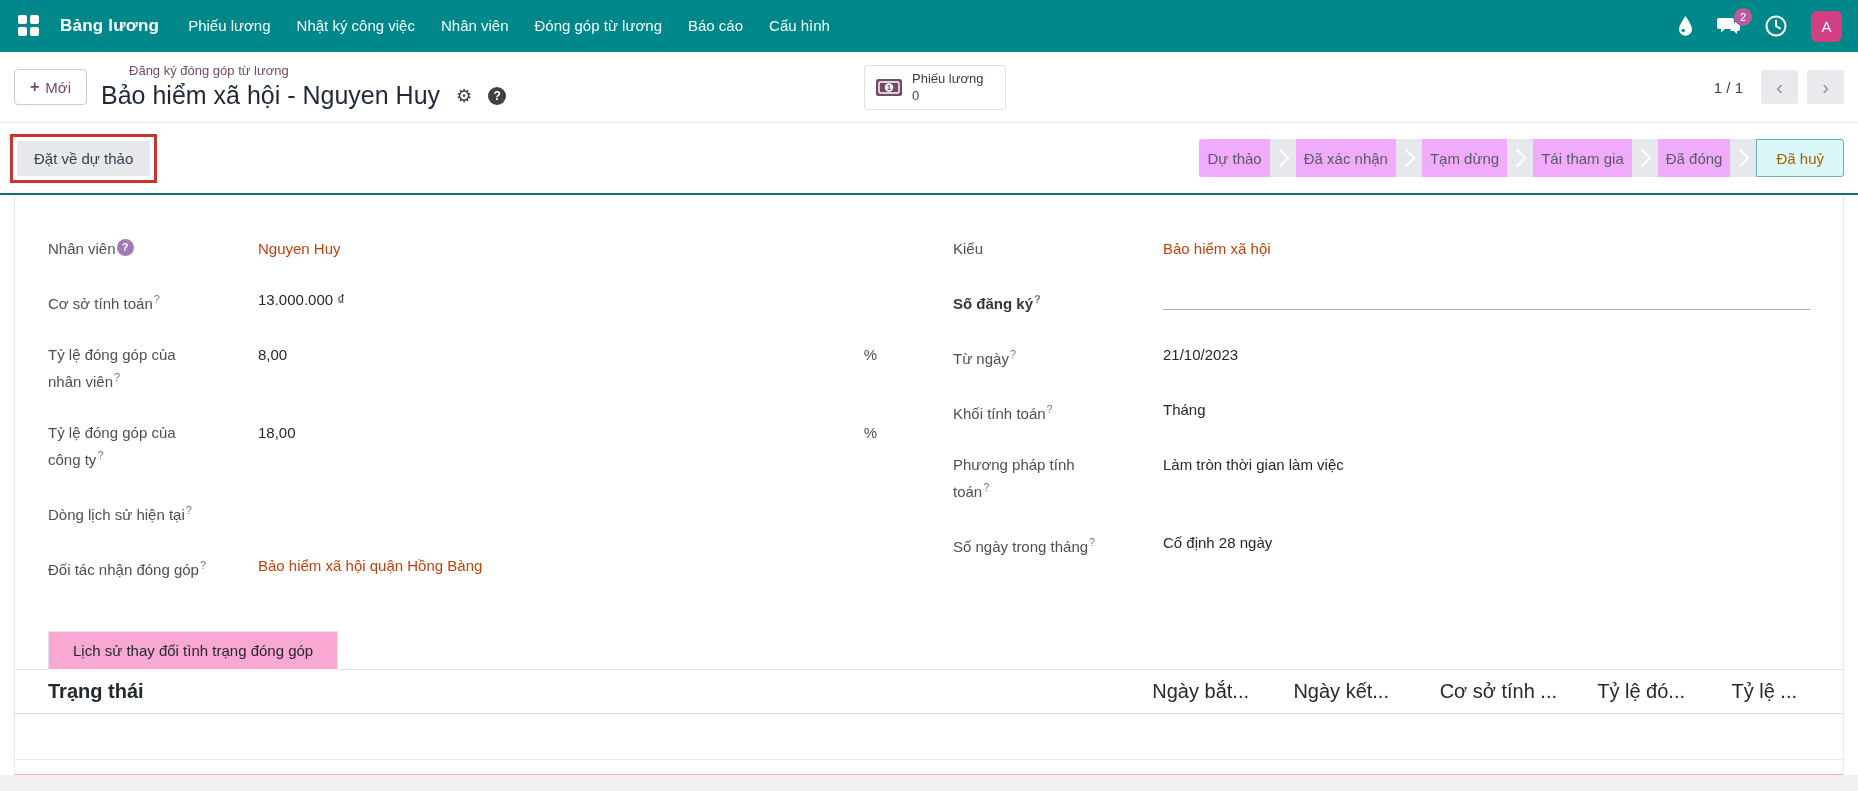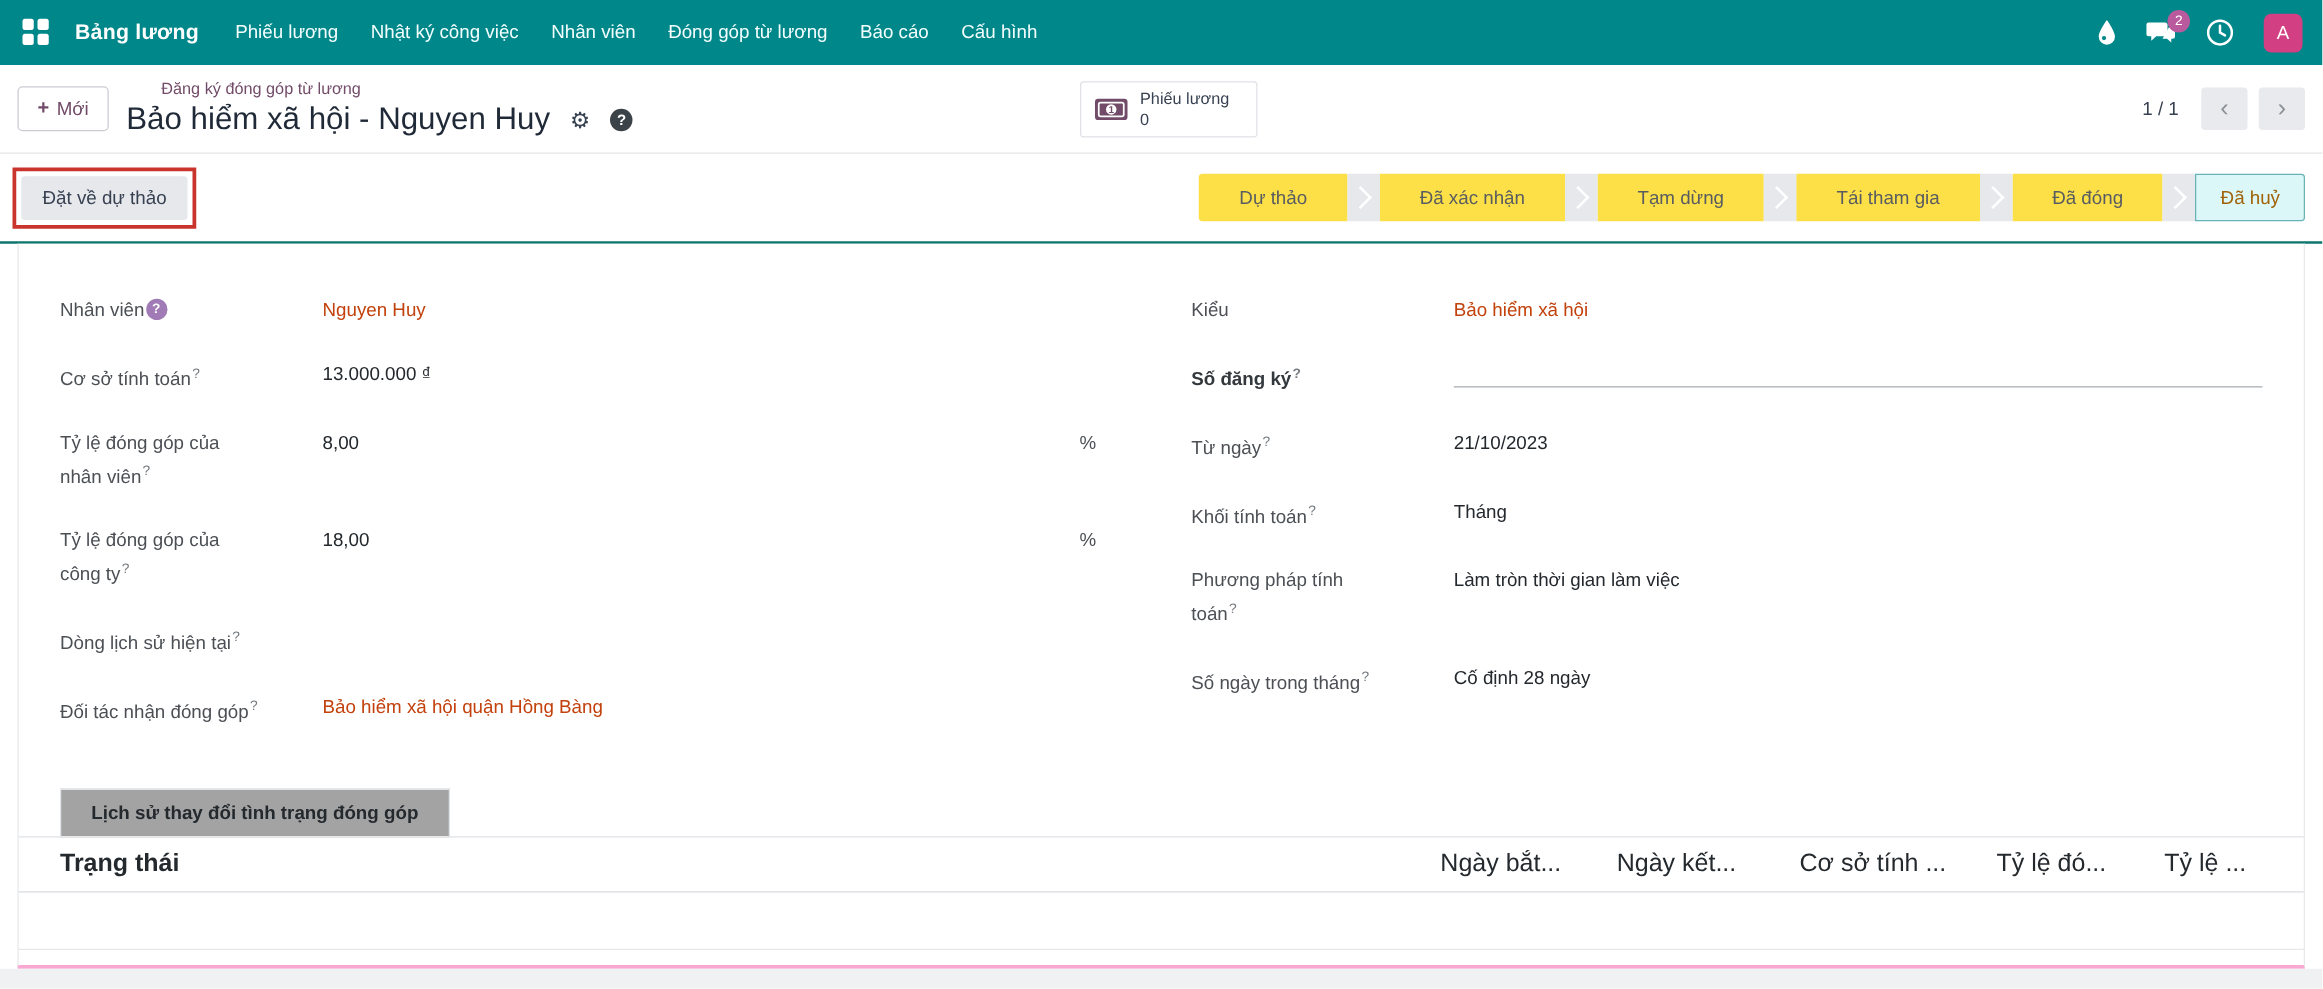--- a/index.html
+++ b/index.html
@@ -49,54 +49,54 @@
                color:#8a9096; font-size:20px; line-height:1; display:flex; align-items:center;
                justify-content:center; cursor:pointer; font-family:inherit; }
 
   
   .statusbar { height:72px; background:#fff; border-bottom:2px solid #0f766e;
                display:flex; align-items:center; padding:0 14px; }
   .annotation { border:3px solid #c9342d; padding:4px; margin-left:-4px; }
   .btn-secondary { background:#e6e8ec; border:none; border-radius:3px; padding:9px 17px;
                    font-size:15px; color:#374151; cursor:pointer; font-family:inherit; }
   .stages { margin-left:auto; display:flex; align-items:stretch; height:38px; }
-  .stage { background:#fde047; color:#585c61; font-size:15px; display:flex;
-           align-items:center; padding:0 32px; cursor:pointer; white-space:nowrap; }
+  .stage { background:#f0abfc; color:#585c61; font-size:15px; display:flex;
+           align-items:center; padding:0 8px; cursor:pointer; white-space:nowrap; }
   .stage:first-child { border-radius:3px 0 0 3px; }
   .stage-sep { width:26px; background:#e6e8ec; position:relative; }
   .stage-sep::before { content:""; position:absolute; top:50%; left:50%; width:11px; height:11px;
                        border-top:2px solid #fff; border-right:2px solid #fff;
                        transform:translate(-70%,-50%) rotate(45deg); }
   .stage.active { background:#dcf7f7; border:1px solid #67b3b7; color:#a16207;
                   border-radius:0 3px 3px 0; padding:16px 19px; }
 
   
   .sheet { margin:0 14px; height:580px; background:#fff; padding:42px 33px 0;
            border-left:1px solid #e6e8ea; border-right:1px solid #e6e8ea;
-           border-bottom:3px solid #f9a8d4; }
+           border-bottom:1px solid #f9a8d4; }
   .form-grid { display:flex; gap:48px; }
   .col { flex:1; min-width:0; }
   .o-row { display:flex; align-items:flex-start; margin-bottom:28px;
            font-size:15px; line-height:23px; }
   .o-label { flex:0 0 210px; padding-right:48px; color:#4c5055; }
   .o-label.bold { font-weight:700; color:#33383d; }
   .o-label sup { font-size:11px; color:#767b80; margin-left:1px; }
   .help-badge { display:inline-block; width:17px; height:17px; border-radius:50%;
                 background:#a17bb5; color:#fff; font-size:11px; font-weight:700;
                 text-align:center; line-height:17px; vertical-align:3px; margin-left:1px; }
   .o-value { flex:1; display:flex; align-items:flex-start; color:#24292e; min-width:0; }
   .o-value .link { color:#c2410c; cursor:pointer;text-align:right; }
   .o-unit { margin-left:auto; padding-right:28px; color:#4c5055; }
   .input-line { flex:1; height:22px; border-bottom:1px solid #a8adb3; cursor:text; }
 
   
   .notebook-tabs { display:flex; border-bottom:1px solid #dfe2e6; margin:22px -33px 0; }
-  .tab-active { margin-left:33px; margin-bottom:-1px; padding:10px 24px; background:#a3a3a3;
+  .tab-active { margin-left:33px; margin-bottom:-1px; padding:10px 24px; background:#f9a8d4;
                 border:1px solid #dfe2e6; border-bottom:1px solid #fff; font-size:15px;
-                color:#24292e; cursor:pointer;font-weight:bold; }
+                color:#24292e; cursor:pointer; }
 
   
   .list-table { margin:0 -33px; }
   .thead { display:flex; align-items:center; height:44px; border-bottom:1px solid #d9dce0;
            padding:0 46px 0 33px; font-size:20px; color:#24292e;gap:16px; }
   .th-status { flex:1; font-weight:700; cursor:pointer; }
   .th { text-align:right; font-weight:500; padding-left:12px; white-space:nowrap;
         overflow:hidden; cursor:pointer; }
   .th.c1{ width:116px; } .th.c2{ width:124px; } .th.c3{ width:152px; }
   .th.c4{ width:112px; } .th.c5{ width:96px; }

